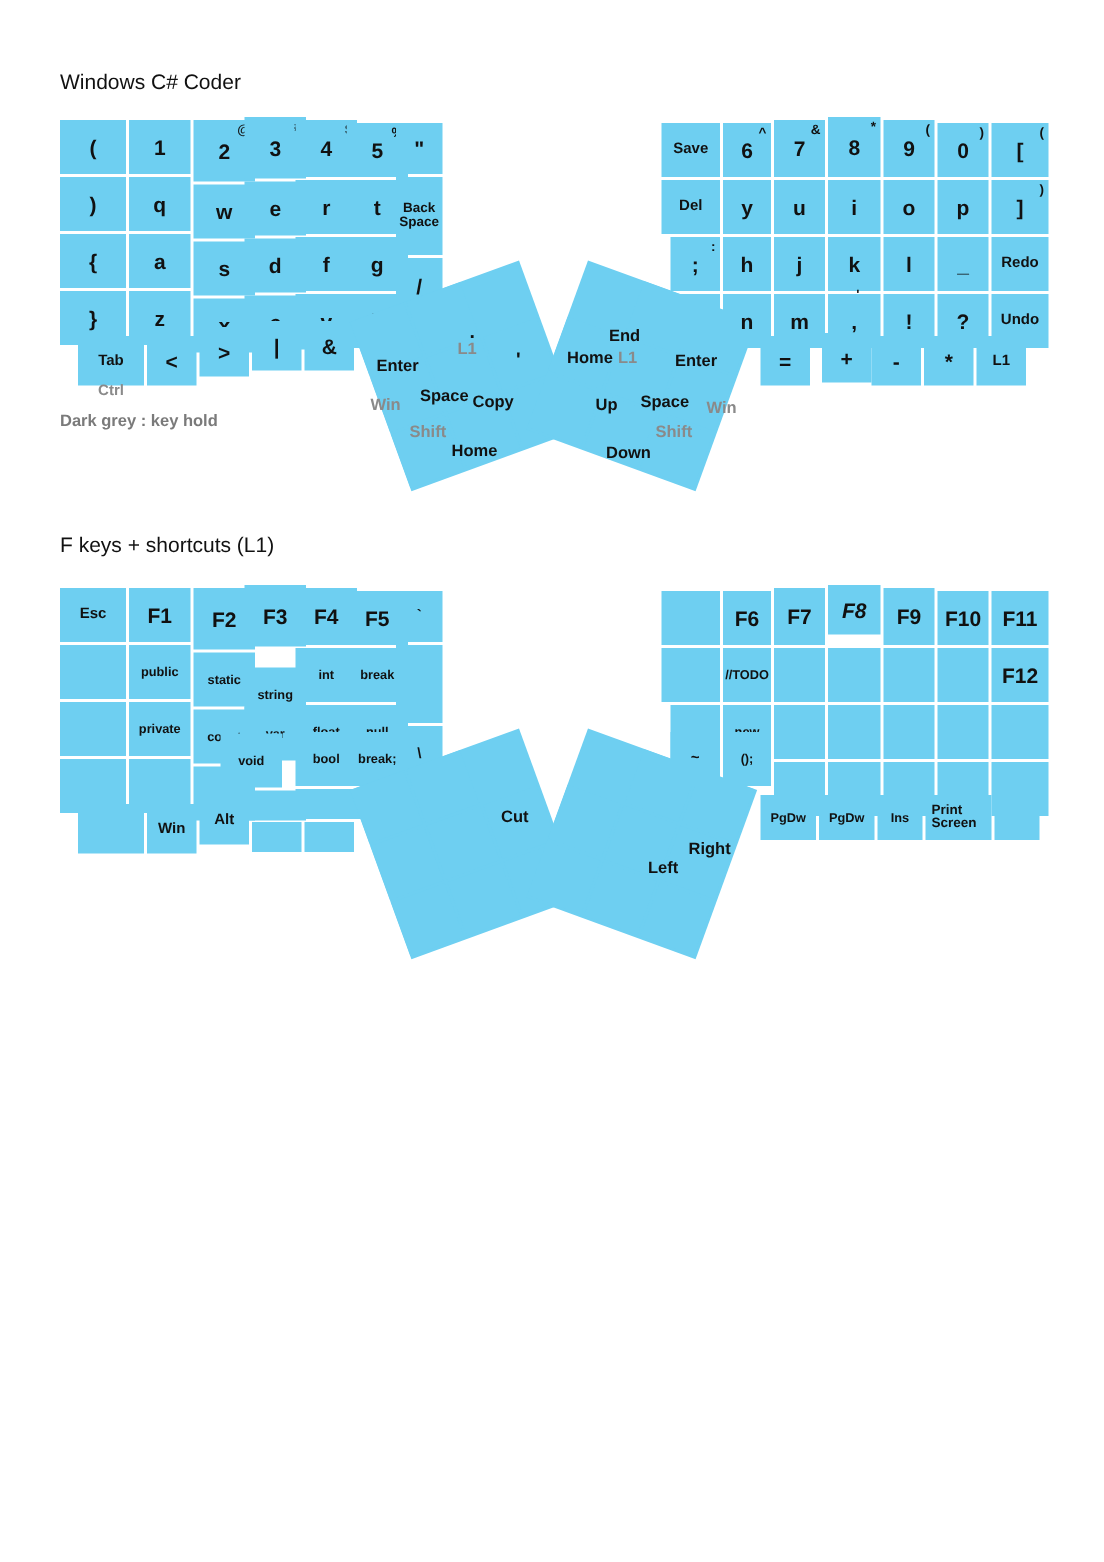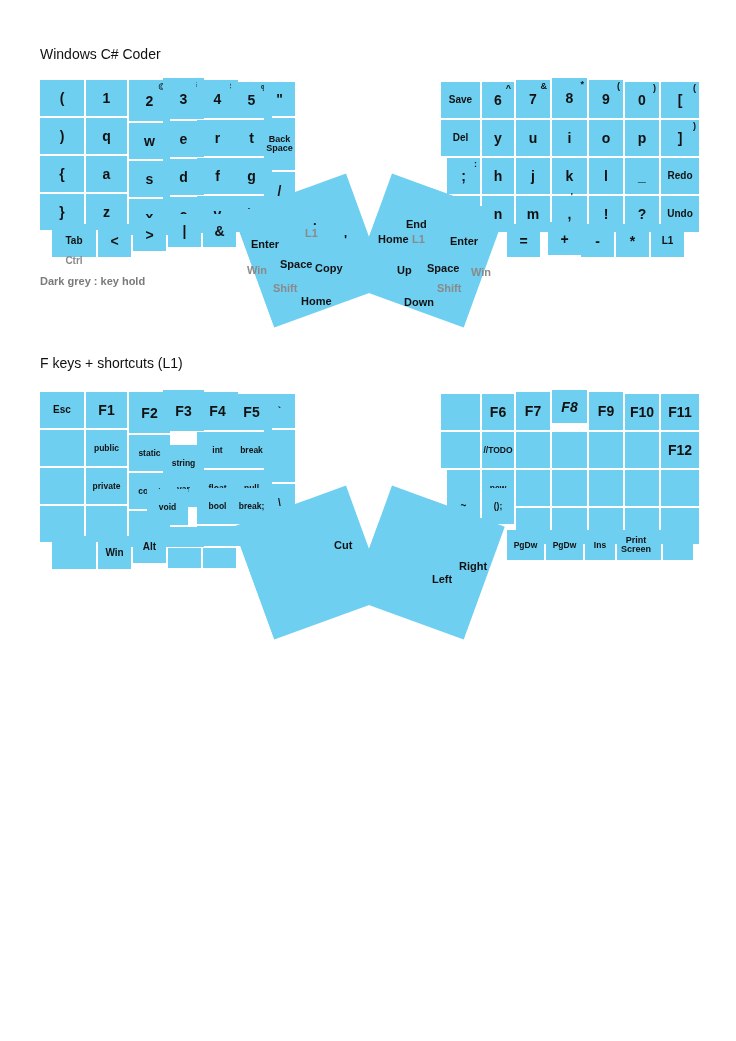--- a/index.html
+++ b/index.html
@@ -600,19 +600,19 @@
   <div class="key" style="left:507px;top:530px;width:37px;height:30px;">
       <span class="lbl mainxs">PgDw</span>
     </div>
   <div class="key" style="left:546px;top:530px;width:37px;height:30px;">
       <span class="lbl mainxs">PgDw</span>
     </div>
   <div class="key" style="left:585px;top:530px;width:30px;height:30px;">
       <span class="lbl mainxs">Ins</span>
     </div>
   <div class="key" style="left:617px;top:530px;width:44px;height:30px;">
-      <span class="lbl two" style="left:4px;transform:translate(0,-50%);text-align:center;">Print
+      <span class="lbl two" style="left:4px;transform:translate(0,-50%);text-align:left;">Print
 Screen</span>
     </div>
   <div class="key" style="left:663px;top:530px;width:30px;height:30px;">
       <span class="lbl mainxs"></span>
     </div>
 </div>
 
 </body></html>

